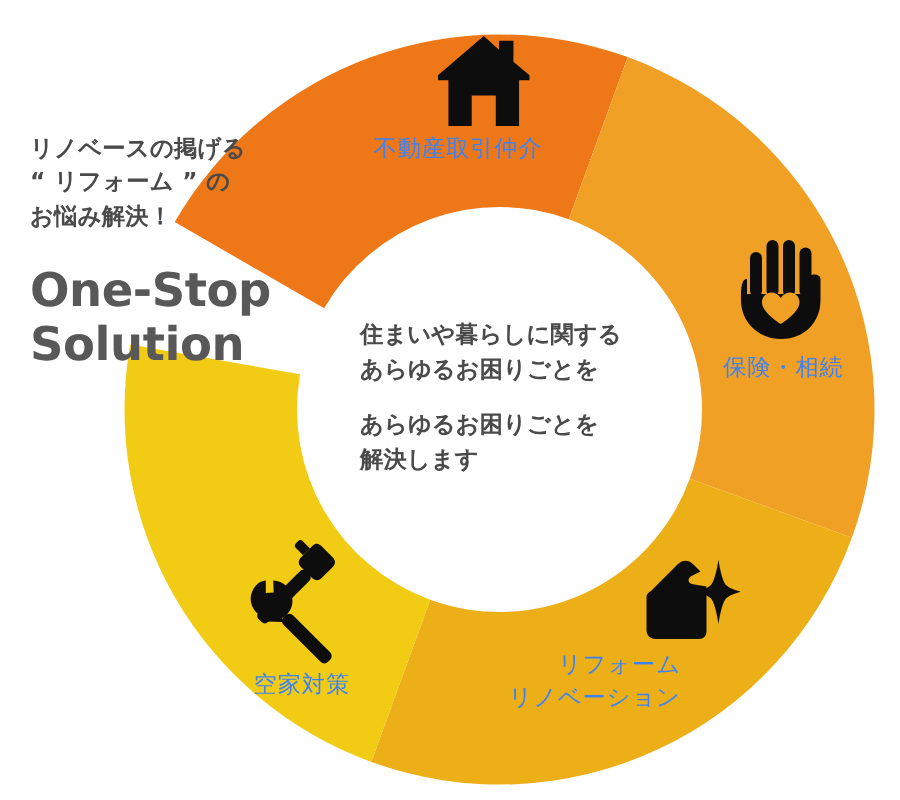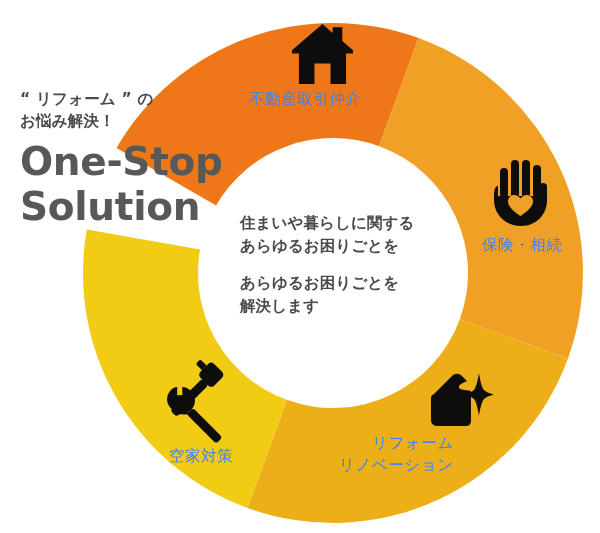--- a/index.html
+++ b/index.html
@@ -42,23 +42,23 @@
   }
   .lead-line {
     color: #4a4a4a;
     font-size: 15.5px;
     font-weight: 700;
     line-height: 1.45;
     letter-spacing: 0.2px;
     white-space: nowrap;
   }
   .bigtitle {
-    margin-top: 6px;
+    margin-top: 22px;
     color: #585858;
-    font-size: 39px;
+    font-size: 31px;
     font-weight: 700;
     line-height: 1.16;
     letter-spacing: -0.3px;
   }
 
   
   .center-copy {
     position: absolute;
     left: 228px;
     top: 200px;
@@ -134,20 +134,21 @@
       </g>
 
       <g transform="rotate(-45 35 32)">
         <path d="M26 0 C16 0 9 7.5 9 17 C9 20.5 10 23.5 11.7 26 L9.5 28 L19 38 L21.5 35.5 C23 36 24.5 36.3 26 36.3 C35.5 36.3 43 28.5 43 19 C43 14.5 41.3 10.5 38.5 7.5 L31.5 15 L26.5 10.5 L34 3 C31.6 1 28.9 0 26 0 Z" transform="translate(-2,-2) scale(0.78)"></path>
         <rect x="12" y="26" width="9" height="42" rx="3.5"></rect>
       </g>
     </g>
   </svg>
 
   <div class="left-block">
+    <div class="lead-line">リノベースの掲げる</div>
     <div class="lead-line">“ リフォーム ” の</div>
     <div class="lead-line">お悩み解決！</div>
     <div class="bigtitle">
       <div>One-Stop</div>
       <div>Solution</div>
     </div>
   </div>
 
   <div class="center-copy">
     <p>

